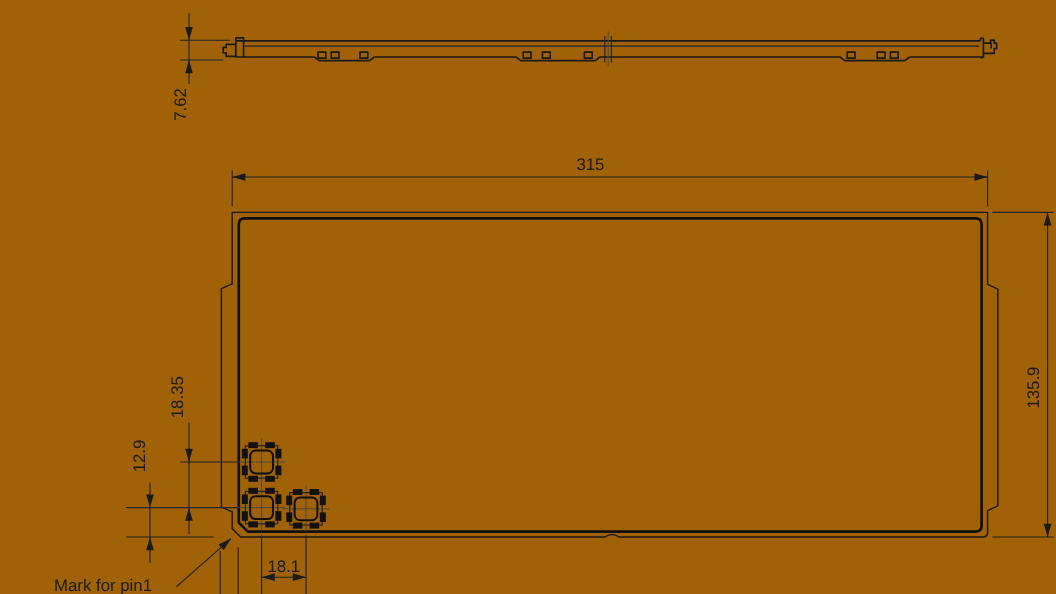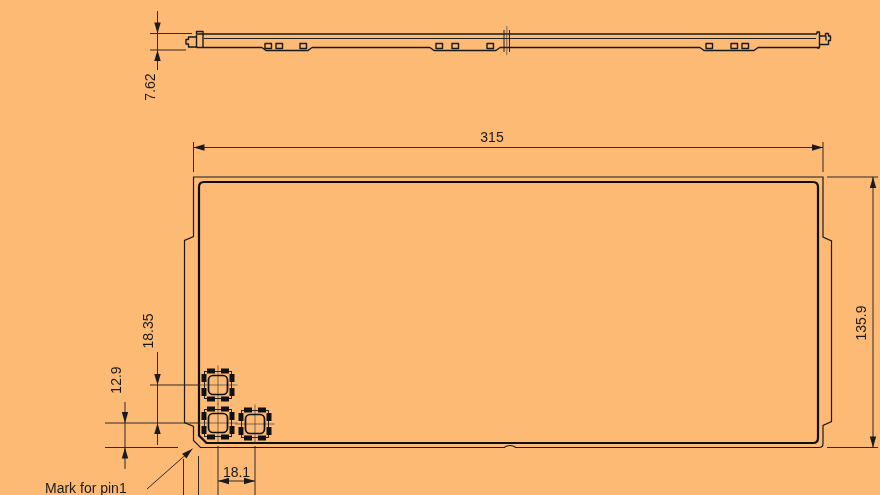--- a/index.html
+++ b/index.html
@@ -1,19 +1,19 @@
 <!DOCTYPE html>
 <html><head>
 <meta charset="utf-8">
 <style>
   html,body{margin:0;padding:0;background:#ffffff;}
   .canvas{
     position:relative;
     width:880px;height:495px;
-    background:#fdba74;
+    background:#a16207;
     overflow:hidden;
     font-family:"Liberation Sans", sans-serif;
   }
   svg{display:block;}
   text{
     font-family:"Liberation Sans", sans-serif;
     font-size:14px;
     fill:#1a1a1a;
   }
   .thin{stroke:#232323;stroke-width:1;fill:none;}

